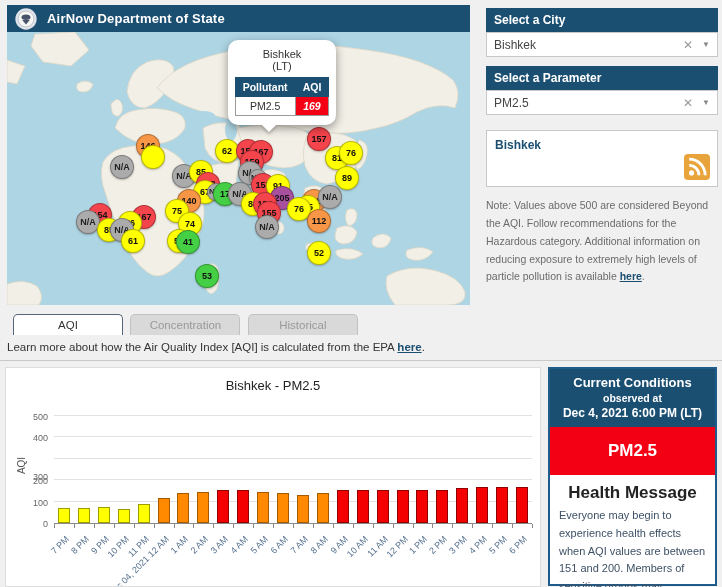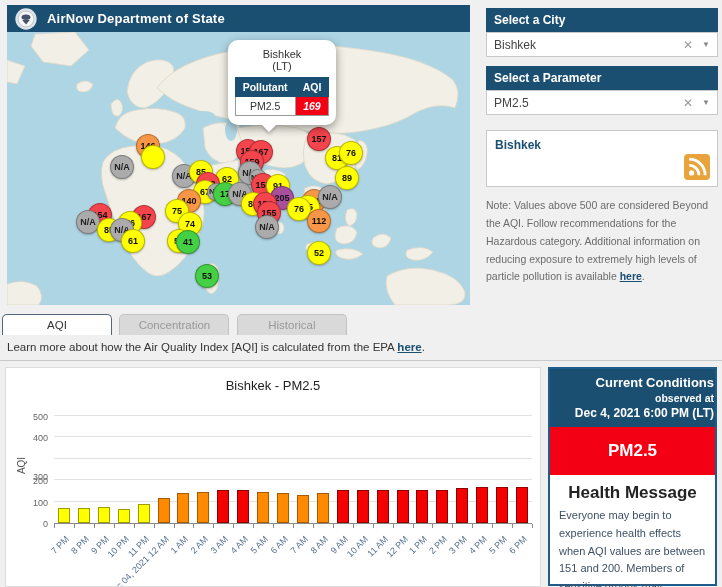--- a/index.html
+++ b/index.html
@@ -49,21 +49,21 @@
   .gap9 { height:9px; } .gap15 { height:15px; } .gap10 { height:10px; }
   #rss-box { background:#fff; border:1px solid #c8c8c8; height:57px; position:relative; }
   #rss-box .rss-title { position:absolute; left:8px; top:7px; font-size:12px; font-weight:bold; color:#1b4f72; }
   #rss-box .rss-icon { position:absolute; right:7px; bottom:6px; width:26px; height:26px;
                        background:#e9a33b; border-radius:4px; cursor:pointer; }
   #note { font-size:10.5px; color:#6b6b6b; line-height:1.7; }
   #note a, #learn a { color:#1b4f72; font-weight:bold; text-decoration:underline; cursor:pointer; }
 
   
   #tabsrow { position:absolute; left:0; top:314px; width:722px; }
-  .tabs { padding-left:2px; }
+  .tabs { padding-left:13px; }
   .tab { display:inline-block; padding:4px 0; width:110px; text-align:center;
          font-size:11.5px; border-radius:5px 5px 0 0; margin-right:3px; cursor:pointer; }
   .tab.active { background:#fff; color:#333; border:1px solid #56657a; border-bottom:none;
                 position:relative; top:0; }
   .tab.inactive { background:#d9d9d9; color:#999; border:1px solid #c2c2c2; border-bottom:none; }
   #learn { font-size:11.5px; color:#333; padding:6px 7px 7px; border-bottom:1px solid #c9c9c9; }
 
   
   #chartcard { position:absolute; left:5px; top:367px; width:536px; height:220px;
                background:#fff; border:1px solid #ddd; overflow:hidden; }
@@ -75,21 +75,21 @@
   .axis-title { position:absolute; left:-41px; top:48px; font-size:10px; color:#555;
                 transform:rotate(-90deg); }
   .bar { position:absolute; bottom:0; width:12px; border:1px solid; cursor:pointer; }
   .xlab { position:absolute; width:110px; text-align:right; transform:rotate(-45deg);
           transform-origin:100% 0; font-size:9px; color:#55708e; white-space:nowrap; }
   .xtick { position:absolute; top:112px; width:1px; height:4px; background:#8a8a8a; }
 
   
   #cccard { position:absolute; left:548px; top:367px; width:169px; height:219px;
             background:#fff; border:2px solid #1f5c8b; }
-  #cc-head { background:#1b4f72; color:#fff; text-align:right; padding:6px 1px 7px; }
+  #cc-head { background:#1b4f72; color:#fff; text-align:center; padding:6px 1px 7px; }
   #cc-head .l1 { font-size:13px; font-weight:bold; }
   #cc-head .l2 { font-size:10.5px; font-weight:bold; margin-top:2px; }
   #cc-head .l3 { font-size:12px; font-weight:bold; margin-top:2px; }
   #cc-red { color:#fff; text-align:center; padding:11px 0 12px; }
   #cc-red div { font-size:17px; font-weight:bold; line-height:25px; }
   #cc-health { text-align:center; }
   #cc-health .hh { font-size:17px; font-weight:bold; color:#222; margin:8px 0 4px; }
   #cc-health .hb { font-size:11px; color:#3d5166; line-height:1.62; text-align:left;
                    padding:0 9px; }
 </style>
@@ -136,21 +136,21 @@
       <path d="M272,190 a5,6 0 1,0 0.1,0 Z"></path>
     </g>
     <ellipse cx="196" cy="84" rx="12" ry="5" fill="#aed5e4" stroke="none"></ellipse>
     <ellipse cx="224" cy="98" rx="6" ry="11" fill="#aed5e4" stroke="none"></ellipse>
   </svg>
 
   <div id="markers">
       <div class="marker" style="left: 141px; top: 114px; background: rgb(247, 150, 70); color: rgb(17, 17, 17);">146</div>
       <div class="marker" style="left: 146px; top: 125px; background: rgb(255, 255, 0); color: rgb(17, 17, 17);"></div>
       <div class="marker" style="left: 115px; top: 135px; background: rgb(171, 171, 171); color: rgb(34, 34, 34);">N/A</div>
-      <div class="marker" style="left: 220px; top: 119px; background: rgb(255, 255, 0); color: rgb(17, 17, 17); margin-top: 28px;">62</div>
+      <div class="marker" style="left: 220px; top: 119px; background: rgb(255, 255, 0); color: rgb(17, 17, 17);">62</div>
       <div class="marker" style="left: 177px; top: 144px; background: rgb(171, 171, 171); color: rgb(34, 34, 34);">N/A</div>
       <div class="marker" style="left: 194px; top: 140px; background: rgb(255, 255, 0); color: rgb(17, 17, 17);">85</div>
       <div class="marker" style="left: 241px; top: 119px; background: rgb(244, 68, 76); color: rgb(17, 17, 17);">151</div>
       <div class="marker" style="left: 254px; top: 120px; background: rgb(244, 68, 76); color: rgb(17, 17, 17);">167</div>
       <div class="marker" style="left: 245px; top: 130px; background: rgb(244, 68, 76); color: rgb(17, 17, 17);">159</div>
       <div class="marker" style="left: 312px; top: 107px; background: rgb(244, 68, 76); color: rgb(17, 17, 17);">157</div>
       <div class="marker" style="left: 330px; top: 126px; background: rgb(255, 255, 0); color: rgb(17, 17, 17);">81</div>
       <div class="marker" style="left: 344px; top: 121px; background: rgb(255, 255, 0); color: rgb(17, 17, 17);">76</div>
       <div class="marker" style="left: 340px; top: 146px; background: rgb(255, 255, 0); color: rgb(17, 17, 17);">89</div>
       <div class="marker" style="left: 201px; top: 152px; background: rgb(244, 68, 76); color: rgb(17, 17, 17);">152</div>

